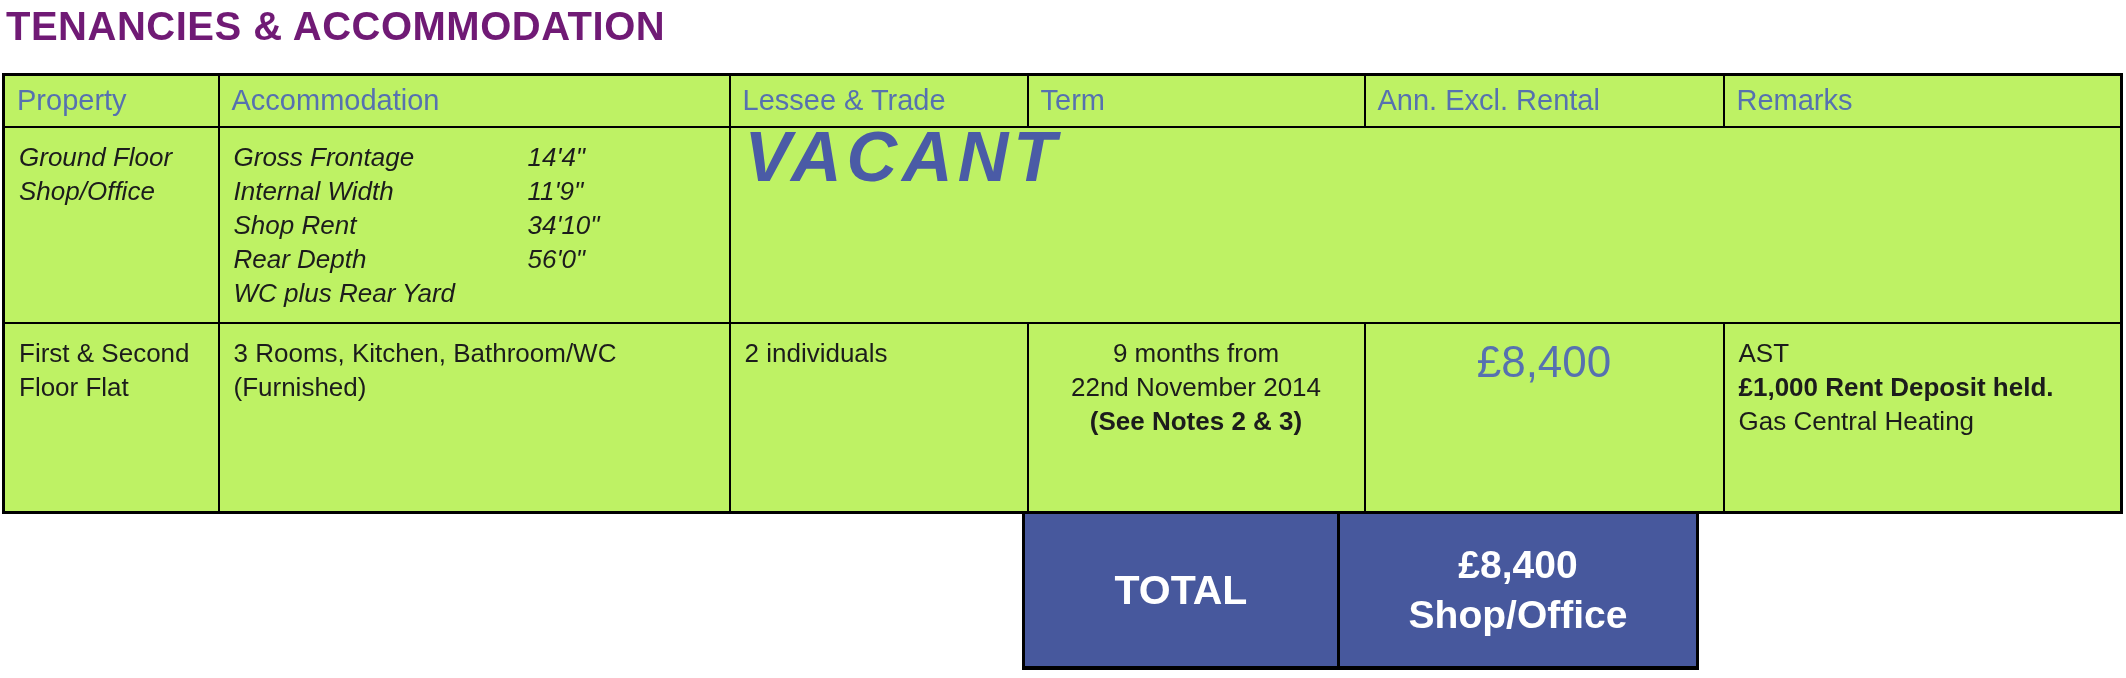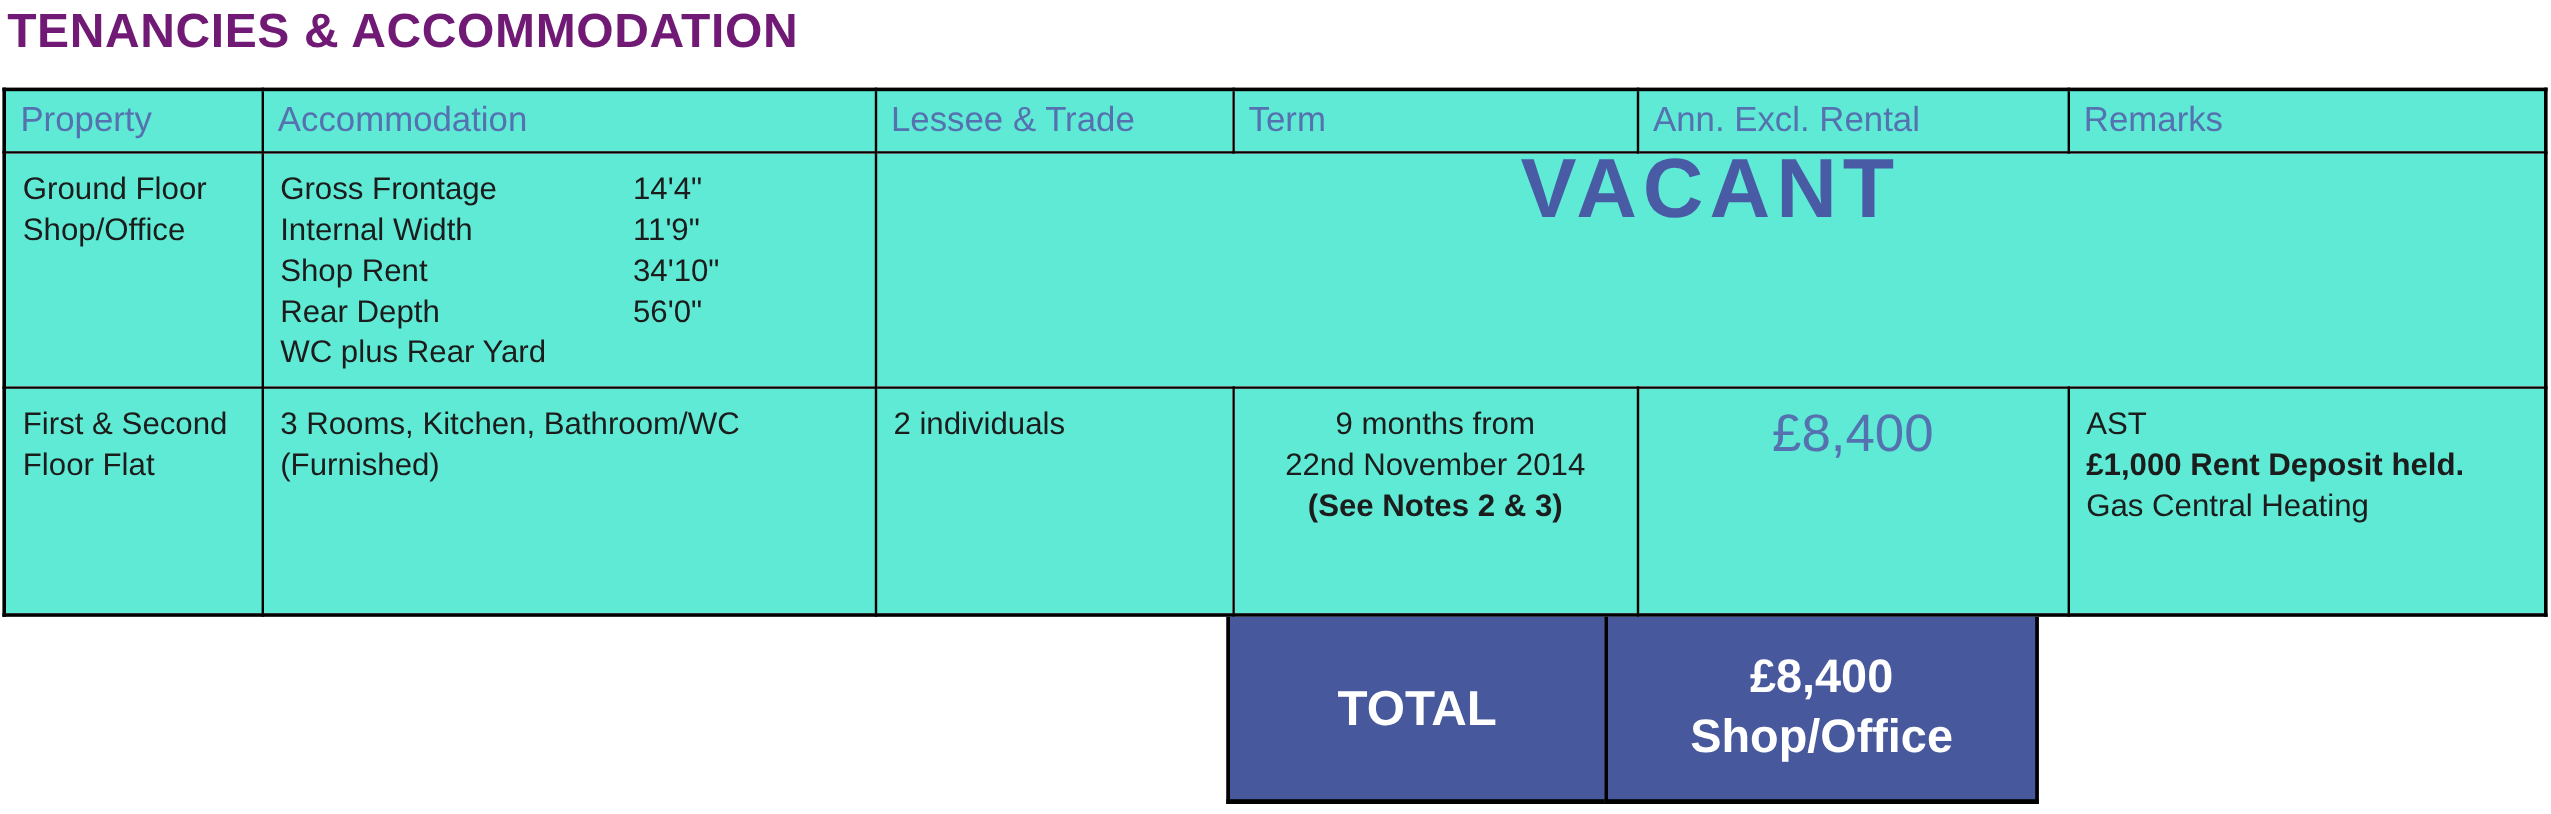--- a/index.html
+++ b/index.html
@@ -16,37 +16,37 @@
     color: #701a75; letter-spacing: 0.5px;
   }
   table.tenancy {
     margin: 23px 0 0 2px;
     border-collapse: collapse; table-layout: fixed;
     width: 2118px;
     border: 3px solid #000;
   }
   table.tenancy th, table.tenancy td {
     border: 2px solid #000;
-    background: #5eead4;
+    background: #bef264;
     vertical-align: top;
     overflow: hidden;
   }
   table.tenancy th {
     height: 52px;
     color: #5671b0; font-weight: normal; font-size: 29px;
     text-align: left; vertical-align: middle;
     padding: 6px 12px;
   }
   th.center { text-align: center; }
-  tr.row-1 { height: 186px; }
+  tr.row-1 { height: 186px; font-style: italic; }
   tr.row-2 { height: 190px; }
   td { font-size: 26px; line-height: 34px; padding: 12px 14px; }
   .acc-line { display: flex; white-space: nowrap; }
   .acc-label { width: 294px; flex: none; }
-  .vacant-cell { vertical-align: middle; text-align: center; }
+  .vacant-cell { vertical-align: middle; text-align: left; }
   .vacant-text {
     font-size: 70px; font-weight: bold;
     color: #4a5ba6; letter-spacing: 5px;
   }
   .term-cell { text-align: center; }
   .bold { font-weight: bold; }
   .rental-cell { text-align: center; padding-top: 14px; }
   .rental-value { font-size: 44px; line-height: 48px; color: #5671b0; }
   .total-row {
     margin-left: 1022px;

